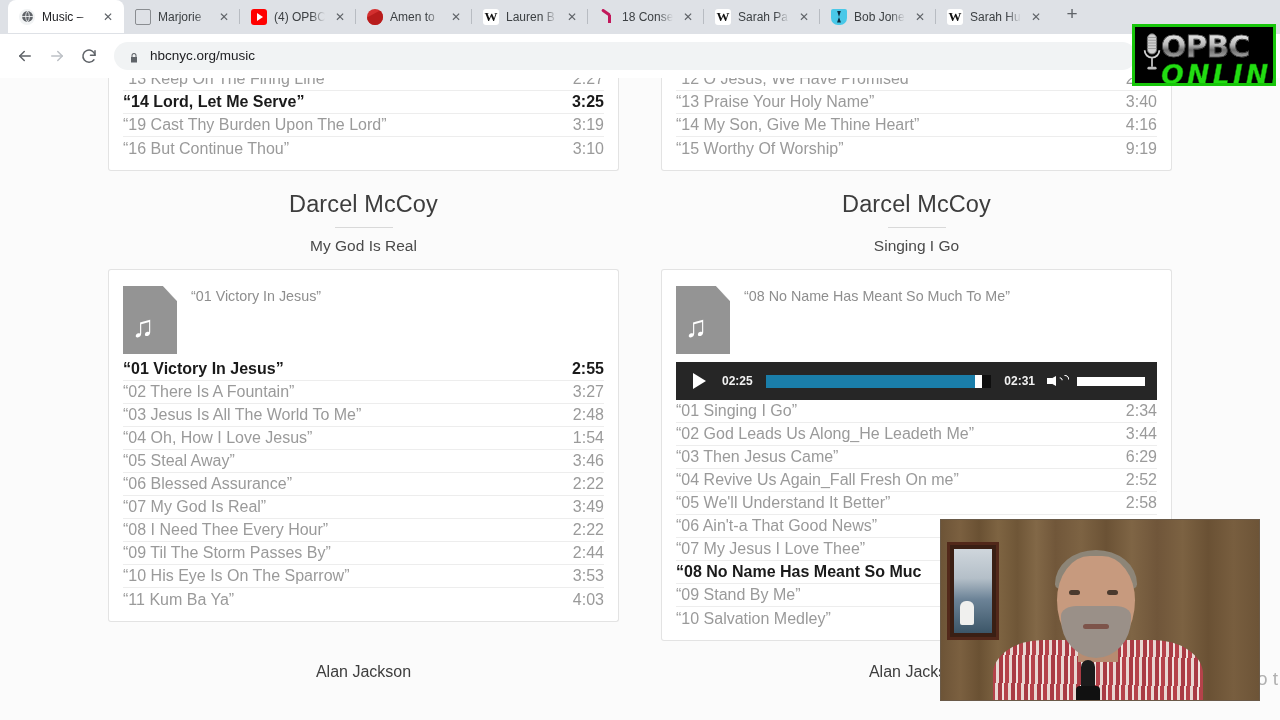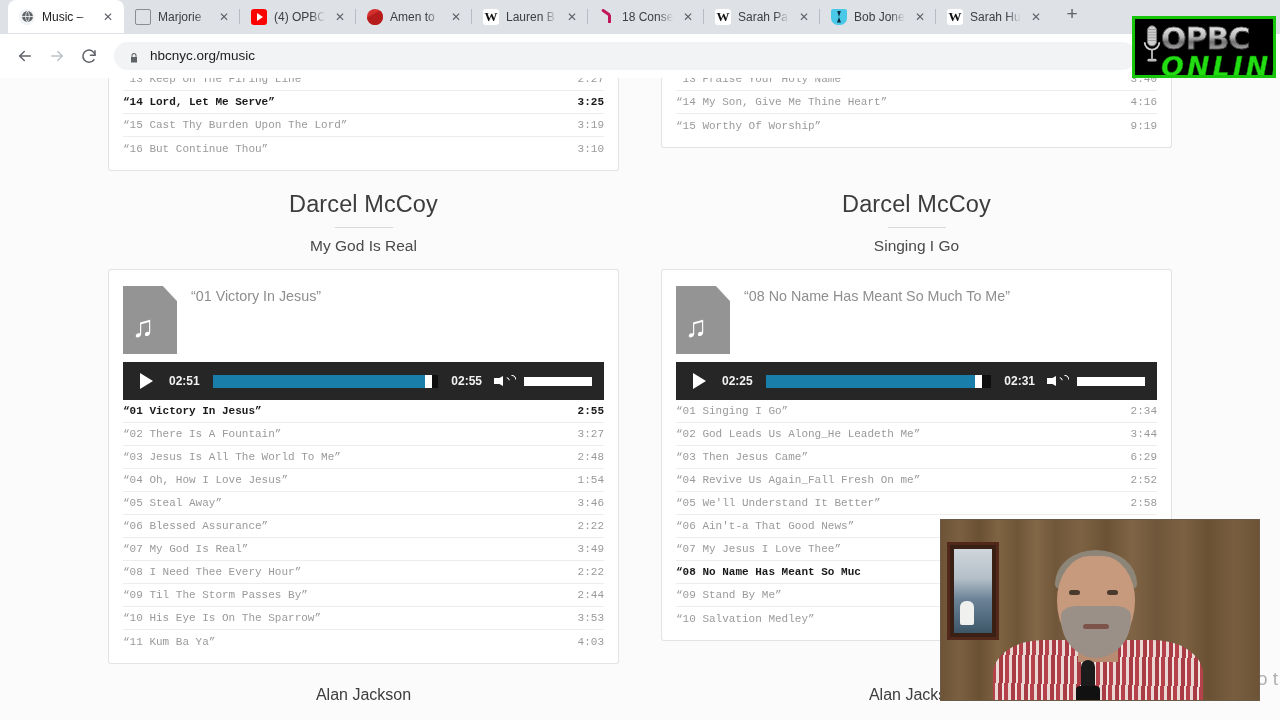--- a/index.html
+++ b/index.html
@@ -140,24 +140,23 @@
     border-top:none;
     border-radius:0 0 3px 3px;
     padding: 0 14px 10px 14px;
   }
   .track {
     display:flex;
     align-items:center;
     justify-content:space-between;
     height: 23px;
     border-bottom: 1px solid #ededed;
-    font-size: 11px;
+    font-size: 16px;
     color: #9a9a9a;
     white-space: nowrap;
-    font-family: Liberation Mono, monospace;
   }
   .track:last-child { border-bottom: none; }
   .track .t-name { overflow:hidden; text-overflow:clip; padding-right:10px; }
   .track .t-time { flex:0 0 auto; }
   .track.current { color:#1a1a1a; font-weight:700; }
 
   
   .album-head { text-align:center; padding: 18px 0 6px; }
   .album-artist {
     font-size: 23.5px;
@@ -249,21 +248,21 @@
   .bottom-strip { padding: 16px 108px 0; display:flex; gap:42px; }
   .bottom-strip .col { text-align:center; }
   .bottom-artist { font-size:16px; color:#3d3d3d; line-height:30px; }
   .edge-text {
     position:absolute; right:2px; top:590px;
     font-size:19px; color:#b0b0b0;
   }
 
   
   .logo-overlay {
-    position:absolute; right: 4px; top: 16px;
+    position:absolute; right: 4px; top: 24px;
     width: 144px; height: 62px;
     background:#000;
     border: 3px solid #17c60a;
     display:flex; align-items:center; justify-content:center;
     overflow:hidden;
   }
   .logo-inner { position:relative; width:100%; height:100%; }
   .mic {
     position:absolute; left:6px; top:4px; width:22px; height:46px;
   }
@@ -487,32 +486,36 @@
         <div class="tracklist" style="margin-top:-10px;">
           <div class="track">
             <span class="t-name">“13 Keep On The Firing Line”</span>
             <span class="t-time">2:27</span>
           </div>
           <div class="track current">
             <span class="t-name">“14 Lord, Let Me Serve”</span>
             <span class="t-time">3:25</span>
           </div>
           <div class="track">
-            <span class="t-name">“15 Cast Thy Burden Upon The Lord”</span>
+            <span class="t-name">“19 Cast Thy Burden Upon The Lord”</span>
             <span class="t-time">3:19</span>
           </div>
           <div class="track">
             <span class="t-name">“16 But Continue Thou”</span>
             <span class="t-time">3:10</span>
           </div>
         </div>
       </div>
 
       <div class="col">
         <div class="tracklist" style="margin-top:-10px;">
+          <div class="track">
+            <span class="t-name">“12 O Jesus, We Have Promised”</span>
+            <span class="t-time">2:41</span>
+          </div>
           <div class="track">
             <span class="t-name">“13 Praise Your Holy Name”</span>
             <span class="t-time">3:40</span>
           </div>
           <div class="track">
             <span class="t-name">“14 My Son, Give Me Thine Heart”</span>
             <span class="t-time">4:16</span>
           </div>
           <div class="track">
             <span class="t-name">“15 Worthy Of Worship”</span>
@@ -538,38 +541,20 @@
     <div class="cols" style="margin-top:6px;">
 
       <div class="col">
         <div class="player-card">
           <div class="player-top">
             <div class="audio-thumb">
               <span class="fold"></span>
               <span class="note">♫</span>
             </div>
             <div class="now-playing">“01 Victory In Jesus”</div>
-          </div>
-          <div class="audio-bar">
-            <div class="play-btn">
-                <span class="play-tri"></span>
-              </div>
-            <span class="time-lbl">02:51</span>
-            <div class="seek">
-              <div class="seek-fill" style="width:97%"></div>
-              <div class="seek-knob" style="left:calc(97% - 7px)"></div>
-            </div>
-            <span class="time-lbl">02:55</span>
-            <div class="vol-icon">
-              <span class="box"></span>
-                <span class="spk"></span>
-                <span class="w1"></span>
-                <span class="w2"></span>
-            </div>
-            <div class="vol-track"></div>
           </div>
         </div>
 
         <div class="tracklist">
           <div class="track current">
             <span class="t-name">“01 Victory In Jesus”</span>
             <span class="t-time">2:55</span>
           </div>
           <div class="track">
             <span class="t-name">“02 There Is A Fountain”</span>

